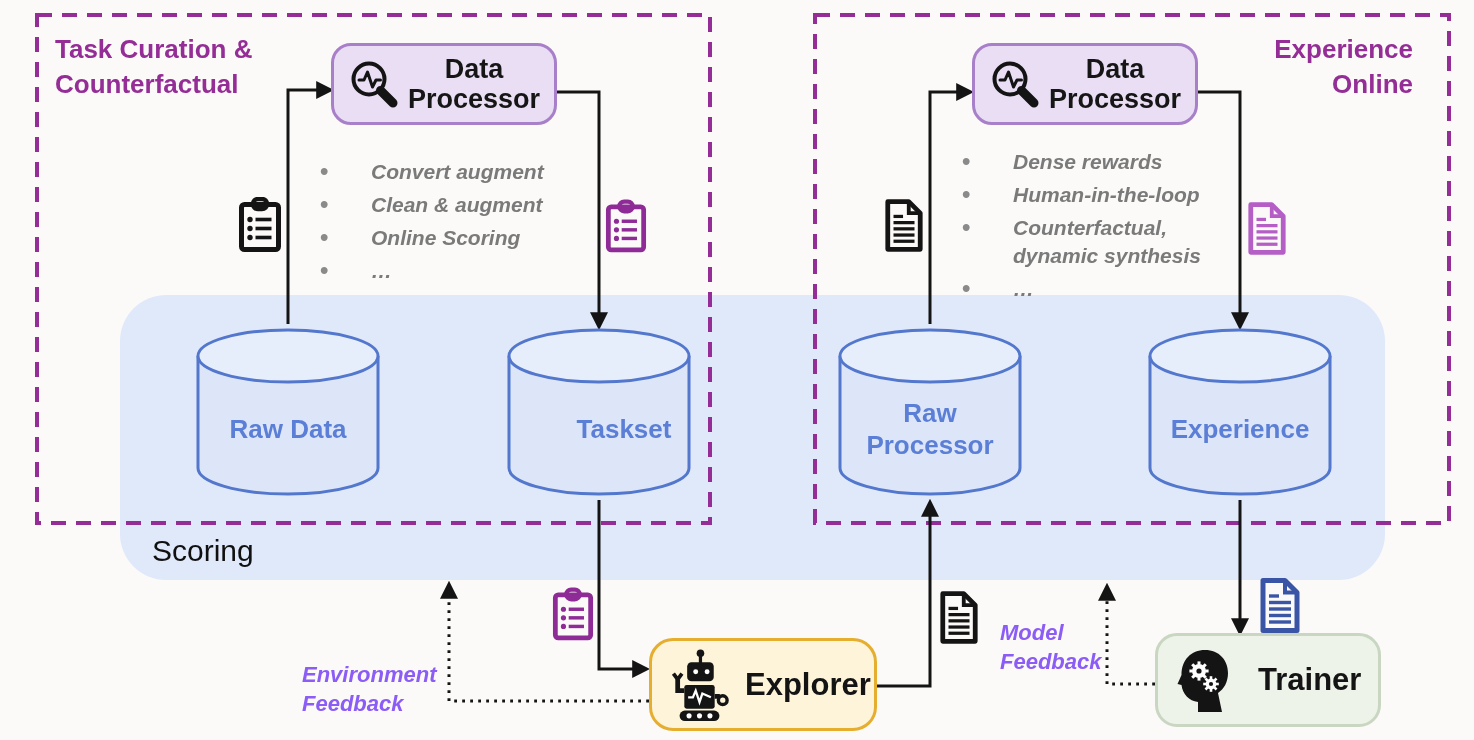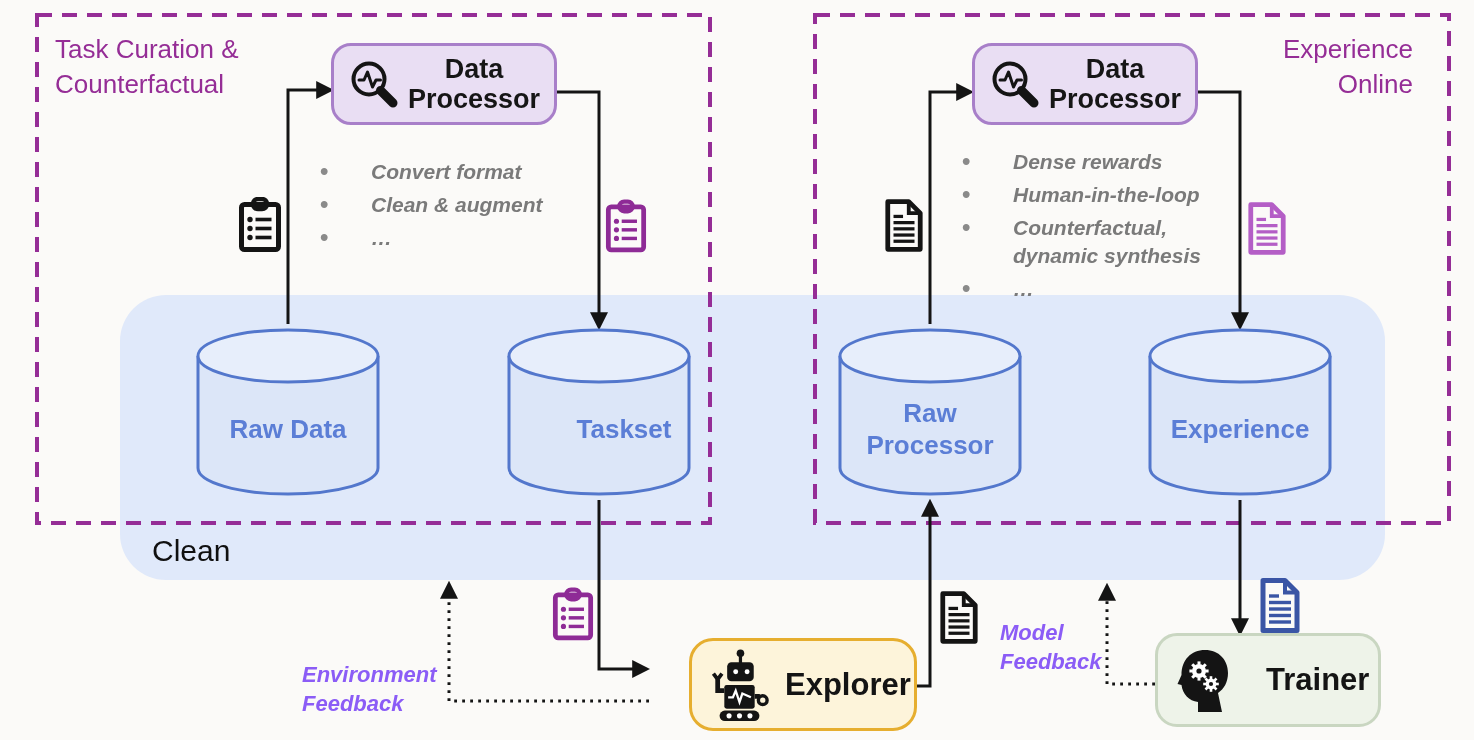--- a/index.html
+++ b/index.html
@@ -1,21 +1,21 @@
 <!DOCTYPE html>
 <html><head>
 <meta charset="utf-8">
 <style>
   html,body{margin:0;padding:0;background:#e9e9e9;}
   .canvas{position:relative;width:1474px;height:740px;background:#fbfaf8;overflow:hidden;
           font-family:"Liberation Sans",sans-serif;}
   .abs{position:absolute;}
 
   
-  .region-title{font-size:26px;line-height:35px;font-weight:400;color:#952d96;z-index:4;}
+  .region-title{font-size:26px;line-height:35px;font-weight:700;color:#952d96;z-index:4;}
   .region-title span{display:block;}
   .title-right{text-align:right;}
 
   
   .buffer{left:120px;top:295px;width:1265px;height:285px;border-radius:46px;
           background:#e0e9fa;z-index:1;}
   .buffer-label{left:152px;top:534px;font-size:30px;font-weight:500;color:#101010;z-index:4;}
 
   
   .proc{width:226px;height:82px;border-radius:20px;background:#e9def3;border:3px solid #a87fc9;
@@ -31,23 +31,23 @@
         font-size:24px;color:#8a8a8a;}
 
   
   .store{width:186px;height:172px;z-index:3;}
   .store-label{width:186px;top-offset:0;display:flex;align-items:center;justify-content:center;
         text-align:center;font-size:26px;line-height:32px;font-weight:600;color:#5b7ed6;z-index:4;}
 
   
   .agent{display:flex;align-items:center;box-sizing:border-box;z-index:4;}
   .explorer{left:649px;top:638px;width:228px;height:93px;border-radius:24px;background:#fdf4da;
-        border:3.5px solid #e6ae2f;padding-left:16px;gap:14px;margin-left:40px;}
+        border:3.5px solid #e6ae2f;padding-left:16px;gap:14px;}
   .trainer{left:1155px;top:633px;width:226px;height:94px;border-radius:22px;background:#eef3e9;
-        border:3px solid #c9d6c1;padding-left:18px;gap:32px;}
+        border:3px solid #c9d6c1;padding-left:18px;gap:24px;}
   .agent-label{font-size:31px;font-weight:600;color:#141414;}
 
   
   .feedback{font-style:italic;font-weight:600;font-size:22px;line-height:29px;color:#8b5cf6;z-index:4;}
 
   
   .icon{display:inline-block;line-height:0;z-index:4;}
   .ic-black{color:#141414;}
   .ic-purple{color:#8e2b96;}
   .ic-orchid{color:#b45ec6;}
@@ -196,22 +196,23 @@
           <use href="#sym-magnifier"></use>
         </svg>
     </span>
     <div class="proc-label">
       <span>Data</span>
       <span>Processor</span>
     </div>
   </div>
 
   <ul class="abs notes" style="left:318px;top:158px;width:270px;">
-    <li class="note">Convert format</li>
+    <li class="note">Convert augment</li>
     <li class="note">Clean &amp; augment</li>
+    <li class="note">Online Scoring</li>
     <li class="note">…</li>
   </ul>
   <ul class="abs notes" style="left:960px;top:148px;width:252px;">
     <li class="note">Dense rewards</li>
     <li class="note">Human-in-the-loop</li>
     <li class="note">Counterfactual, dynamic synthesis</li>
     <li class="note">…</li>
   </ul>
 
   <svg class="abs store" style="left:195px;top:326px;" viewBox="0 0 186 172">
@@ -231,21 +232,21 @@
     <ellipse cx="93" cy="30" rx="90" ry="26" fill="#e7eefb" stroke="#5377cc" stroke-width="3"></ellipse>
   </svg>
   <div class="abs store-label" style="left:837px;top:376px;height:106px;">Raw Processor</div>
 
   <svg class="abs store" style="left:1147px;top:326px;" viewBox="0 0 186 172">
     <path d="M3,30 V142 A90,26 0 0 0 183,142 V30" fill="#dce6f8" stroke="#5377cc" stroke-width="3"></path>
     <ellipse cx="93" cy="30" rx="90" ry="26" fill="#e7eefb" stroke="#5377cc" stroke-width="3"></ellipse>
   </svg>
   <div class="abs store-label" style="left:1147px;top:384px;height:90px;">Experience</div>
 
-  <div class="abs buffer-label">Clean</div>
+  <div class="abs buffer-label">Scoring</div>
 
   <div class="abs agent explorer">
     <span class="icon ic-black">
       <svg width="63" height="74">
           <use href="#sym-robot"></use>
         </svg>
     </span>
     <span class="agent-label">Explorer</span>
   </div>
   <div class="abs agent trainer">

